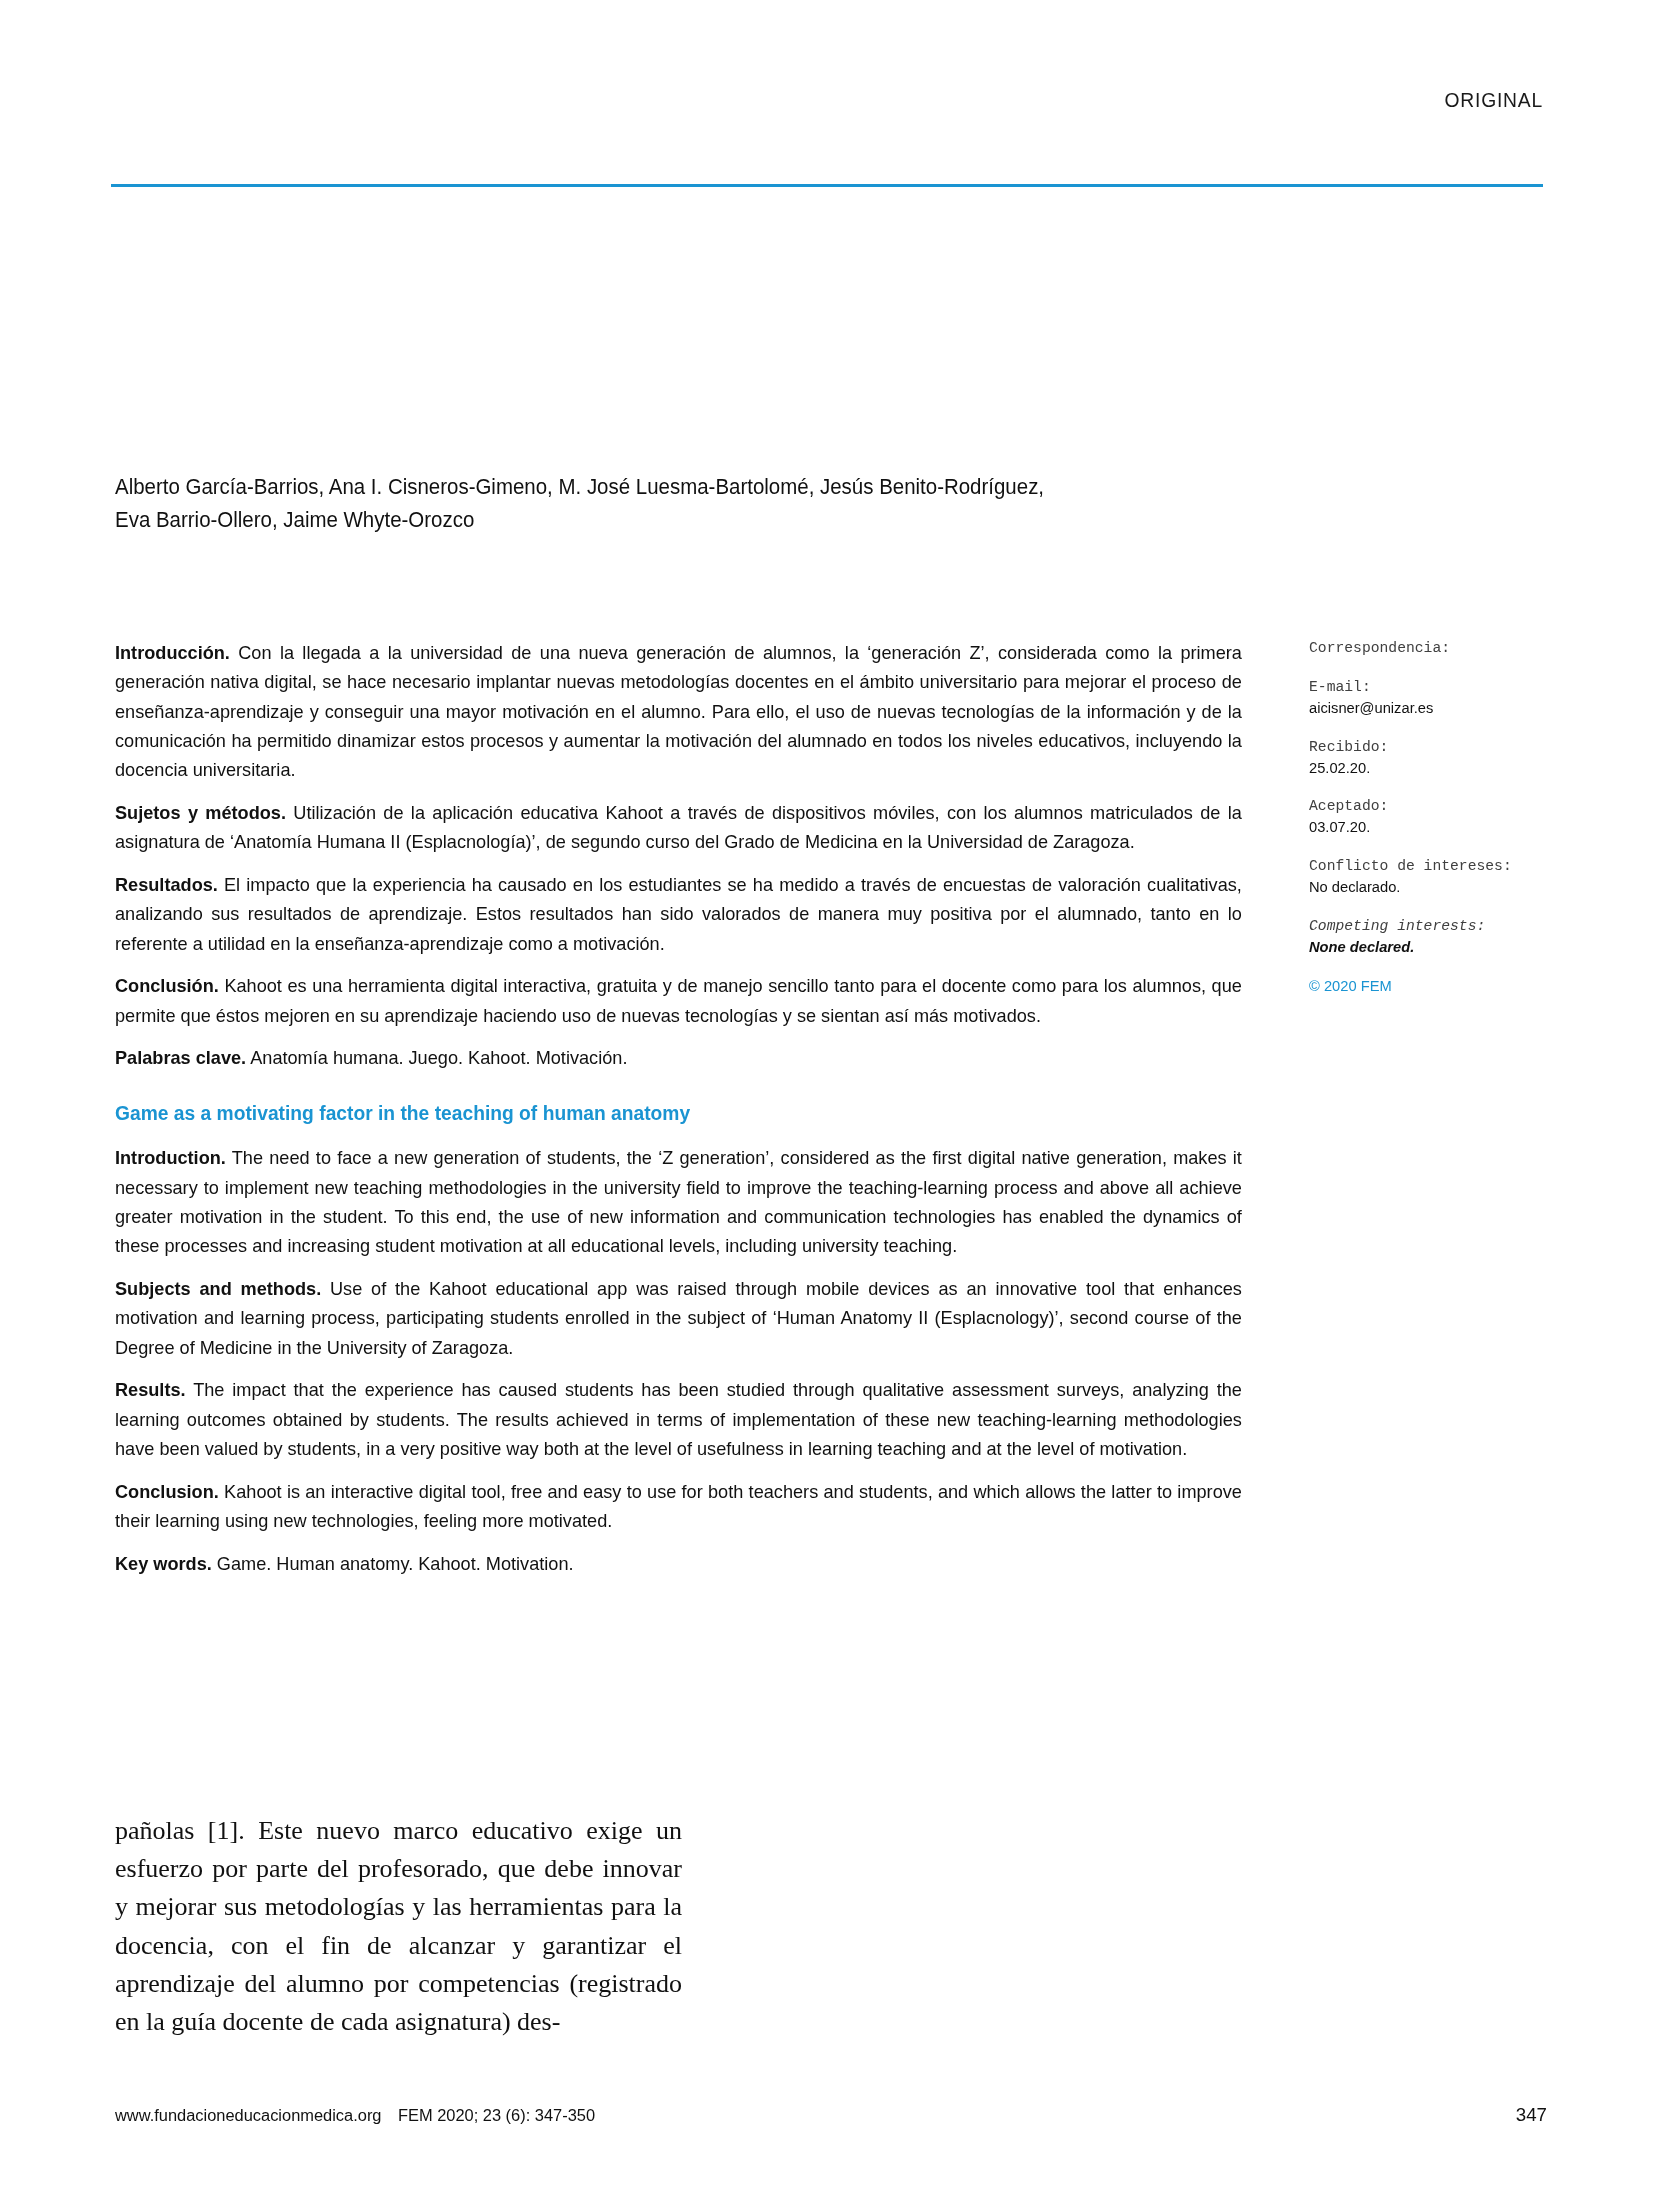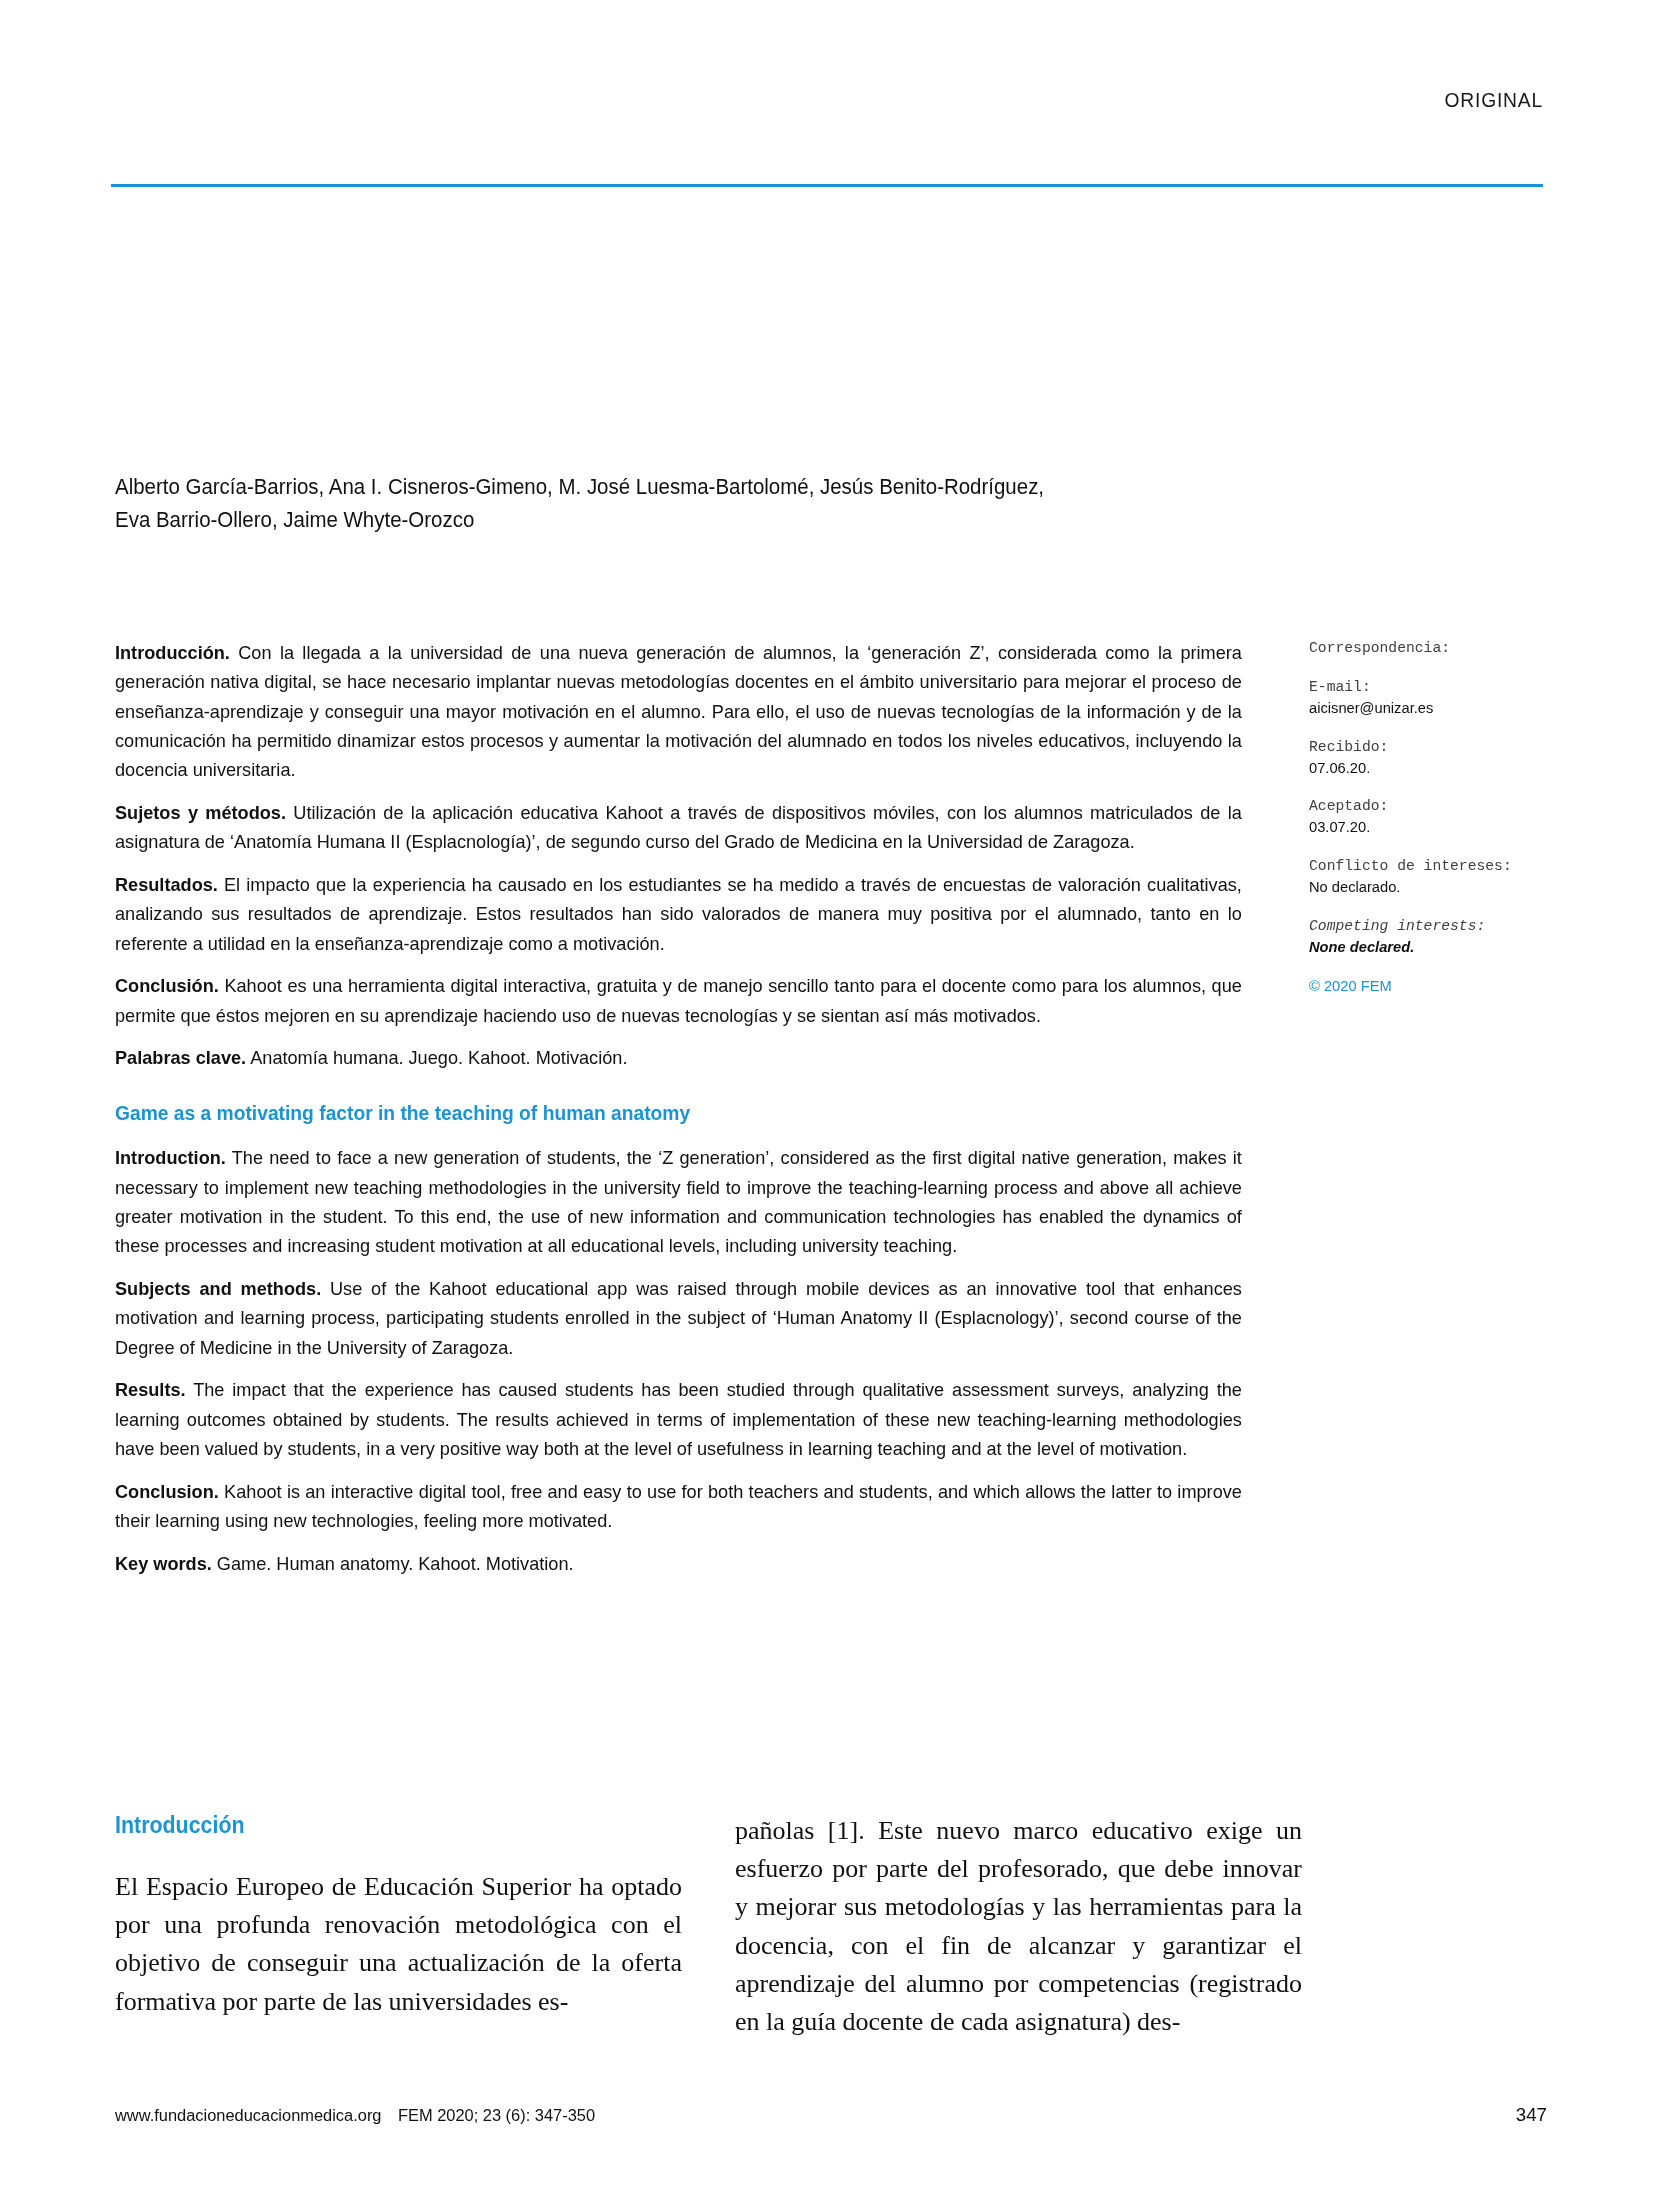--- a/index.html
+++ b/index.html
@@ -230,21 +230,21 @@
       <div class="side-label">Correspondencia:</div>
     </div>
 
     <div class="side-block">
       <div class="side-label">E-mail:</div>
       <div>aicisner@unizar.es</div>
     </div>
 
     <div class="side-block">
       <div class="side-label">Recibido:</div>
-      <div>07.06.20.</div>
+      <div>25.02.20.</div>
     </div>
 
     <div class="side-block">
       <div class="side-label">Aceptado:</div>
       <div>03.07.20.</div>
     </div>
 
     <div class="side-block">
       <div class="side-label">Conflicto de intereses:</div>
       <div>No declarado.</div>
@@ -254,24 +254,20 @@
       <div class="side-label italic">Competing interests:</div>
       <div class="side-val italic">None declared.</div>
     </div>
 
     <div class="side-block">
       <div class="side-copy">© 2020 FEM</div>
     </div>
   </div>
 
   <div class="body-cols">
-    <div class="col">
-      <div class="sec-head">Introducción</div>
-      <p class="body-p">El Espacio Europeo de Educación Superior ha optado por una profunda renovación metodológica con el objetivo de conseguir una actualización de la oferta formativa por parte de las universidades es-</p>
-    </div>
     <div class="col">
       <p class="body-p">pañolas [1]. Este nuevo marco educativo exige un esfuerzo por parte del profesorado, que debe innovar y mejorar sus metodologías y las herramientas para la docencia, con el fin de alcanzar y garantizar el aprendizaje del alumno por competencias (registrado en la guía docente de cada asignatura) des-</p>
     </div>
   </div>
 
   <div class="footer">
     <div class="footer-left">
       <span>www.fundacioneducacionmedica.org</span>
       <span>FEM 2020; 23 (6): 347-350</span>
     </div>

